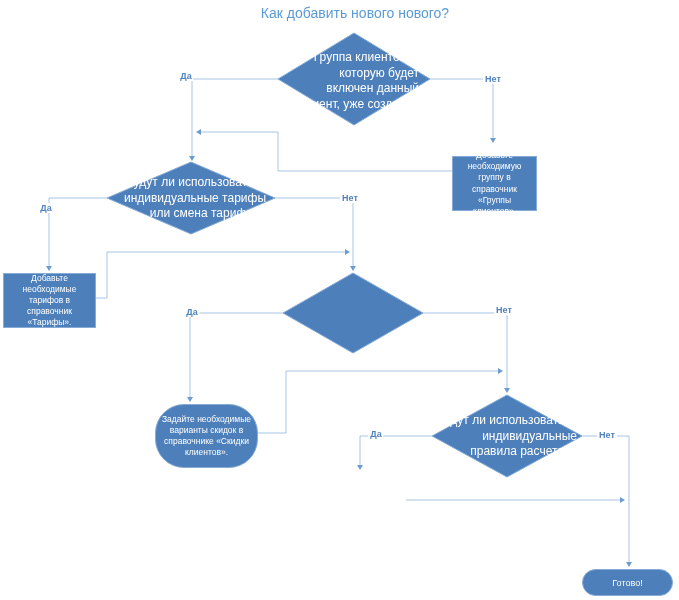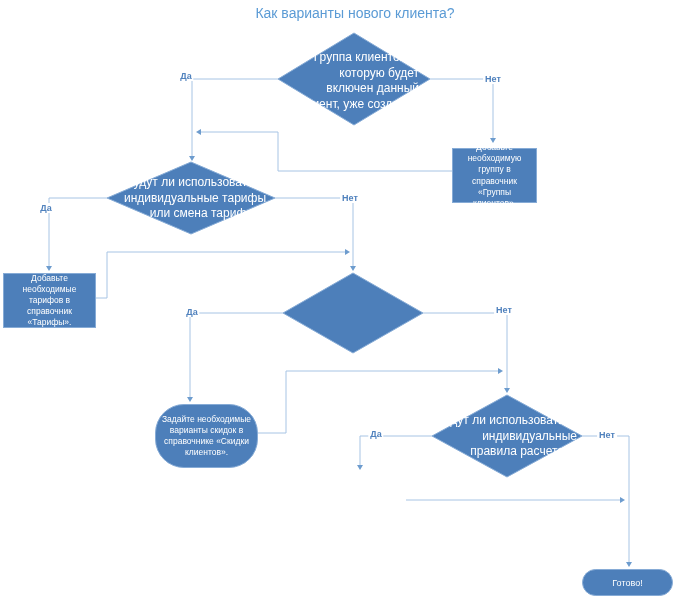--- a/index.html
+++ b/index.html
@@ -44,21 +44,21 @@
     position:absolute;transform:translate(-50%,-50%);
     color:var(--branch-label);font-size:9px;background:#ffffff;
     padding:0 2px;white-space:nowrap;font-weight:bold;
   }
 </style>
 </head>
 <body>
 
 <div class="canvas">
 
-  <div class="title">Как варианты нового клиента?</div>
+  <div class="title">Как добавить нового нового?</div>
 
   <svg class="layer" width="679" height="600">
 
     <polyline class="connector" points="278,79 192,79 192,158"></polyline>
     <polyline class="connector" points="430,79 493,79 493,139"></polyline>
     <polyline class="connector" points="452,171 278,171 278,132 200,132"></polyline>
     <polyline class="connector" points="107,198 49,198 49,267"></polyline>
     <polyline class="connector" points="275,198 353,198 353,267"></polyline>
     <polyline class="connector" points="96,298 107,298 107,252 346,252"></polyline>
     <polyline class="connector" points="283,313 190,313 190,398"></polyline>
@@ -84,21 +84,21 @@
     <polygon class="diamond" points="354,33 430,79 354,125 278,79"></polygon>
     <polygon class="diamond" points="191,162 275,198 191,234 107,198"></polygon>
     <polygon class="diamond" points="353,273 423,313 353,353 283,313"></polygon>
     <polygon class="diamond" points="507,395 582,436 507,477 432,436"></polygon>
   </svg>
 
   <div class="dtext" style="left:354px;top:81px;width:130px;">Группа клиентов, в которую будет включен данный клиент, уже создана?</div>
   <div class="dtext" style="left:191px;top:198px;width:150px;">Будут ли использоваться индивидуальные тарифы или смена тарифов?</div>
   <div class="dtext" style="left:507px;top:436px;width:140px;">Будут ли использоваться индивидуальные правила расчетов?</div>
 
-  <div class="process" style="left:452px;top:148px;width:85px;height:55px;">Добавьте необходимую группу в справочник «Группы клиентов».</div>
+  <div class="process" style="left:452px;top:156px;width:85px;height:55px;">Добавьте необходимую группу в справочник «Группы клиентов».</div>
   <div class="process" style="left:3px;top:273px;width:93px;height:55px;">Добавьте необходимые тарифов в справочник «Тарифы».</div>
   <div class="process" style="left:155px;top:404px;width:103px;height:64px;border-radius:29px;">Задайте необходимые варианты скидок в справочнике «Скидки клиентов».</div>
 
   <div class="terminator" style="left:582px;top:569px;width:91px;height:27px;">Готово!</div>
 
   <div class="branch-label" style="left:186px;top:76px;">Да</div>
   <div class="branch-label" style="left:493px;top:79px;">Нет</div>
   <div class="branch-label" style="left:46px;top:208px;">Да</div>
   <div class="branch-label" style="left:350px;top:198px;">Нет</div>
   <div class="branch-label" style="left:192px;top:312px;">Да</div>

